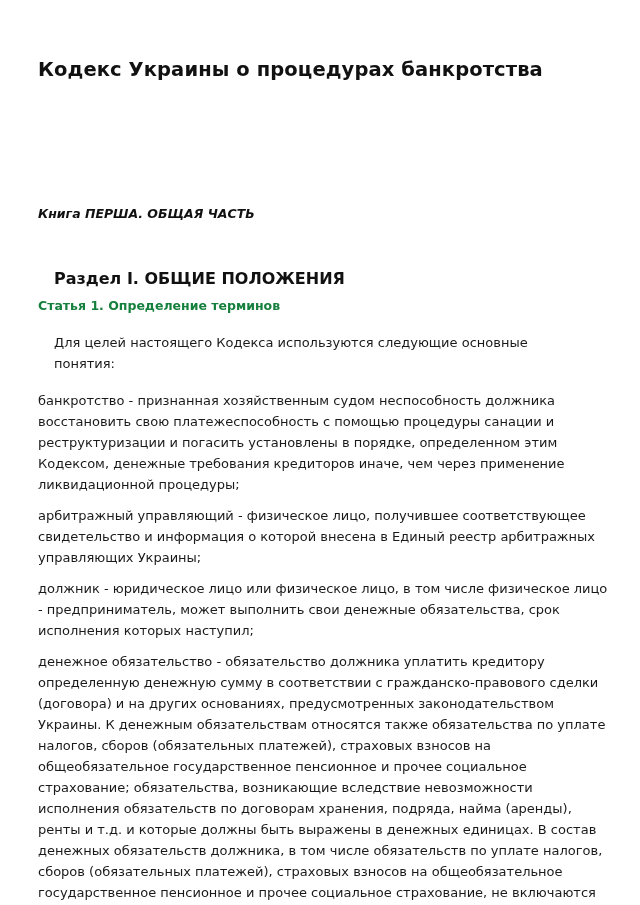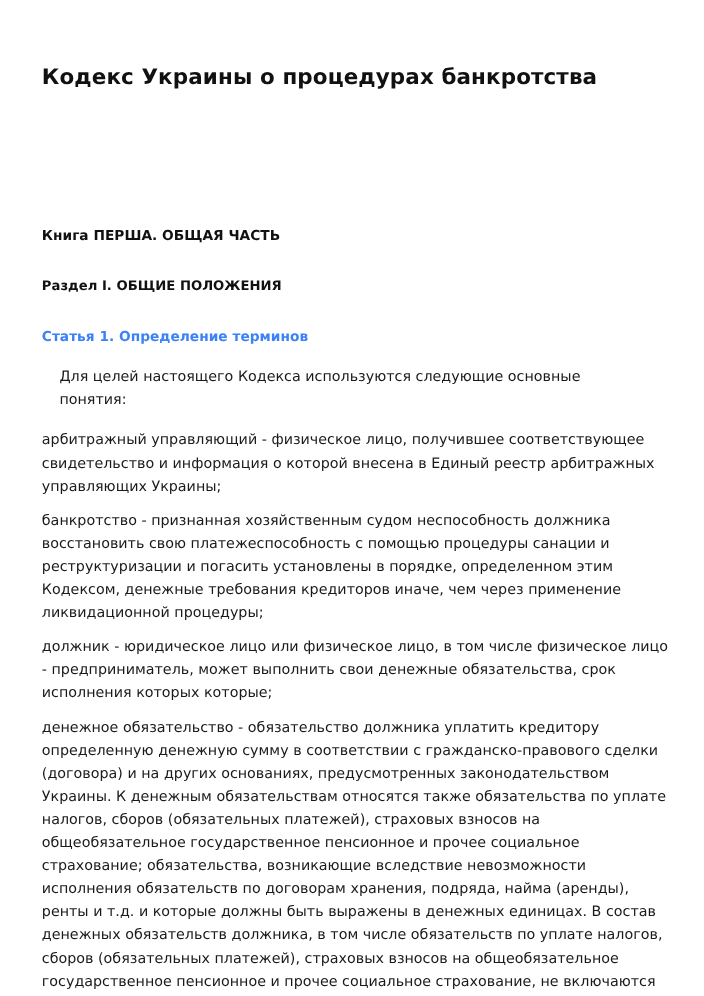--- a/index.html
+++ b/index.html
@@ -42,42 +42,43 @@
     line-height: 21px;
   }
   .book-heading {
     position: absolute;
     left: 38px;
     top: 206px;
     margin: 0;
     font-size: 12.5px;
     font-weight: bold;
     color: #111;
+    font-style: italic;
   }
   .section-heading {
     position: absolute;
     left: 38px;
     top: 253px;
-    margin: 0;
-    font-size: 12px;
+    margin: 16px;
+    font-size: 16px;
     font-weight: bold;
     color: #111;
   }
   .article {
     position: absolute;
     left: 38px;
     top: 296px;
     width: 570px;
   }
   .article-title {
     margin: 0;
     font-size: 12.5px;
     font-weight: bold;
     line-height: 20px;
-    color: #3b82f6;
+    color: #15803d;
   }
   .article-lead {
     margin: 16px;
     font-size: 13px;
     line-height: 21px;
   }
   .term {
     margin: 10px 0 0 0;
     font-size: 13px;
     line-height: 21px;
@@ -90,18 +91,18 @@
   <h1 class="doc-title">Кодекс Украины о процедурах банкротства</h1>
 
 
   <h2 class="book-heading">Книга ПЕРША. ОБЩАЯ ЧАСТЬ</h2>
 
   <h3 class="section-heading">Раздел I. ОБЩИЕ ПОЛОЖЕНИЯ</h3>
 
   <div class="article">
     <h4 class="article-title">Статья 1. Определение терминов</h4>
     <p class="article-lead">Для целей настоящего Кодекса используются следующие основные понятия:</p>
+    <p class="term">банкротство - признанная хозяйственным судом неспособность должника восстановить свою платежеспособность с помощью процедуры санации и реструктуризации и погасить установлены в порядке, определенном этим Кодексом, денежные требования кредиторов иначе, чем через применение ликвидационной процедуры;</p>
     <p class="term">арбитражный управляющий - физическое лицо, получившее соответствующее свидетельство и информация о которой внесена в Единый реестр арбитражных управляющих Украины;</p>
-    <p class="term">банкротство - признанная хозяйственным судом неспособность должника восстановить свою платежеспособность с помощью процедуры санации и реструктуризации и погасить установлены в порядке, определенном этим Кодексом, денежные требования кредиторов иначе, чем через применение ликвидационной процедуры;</p>
-    <p class="term">должник - юридическое лицо или физическое лицо, в том числе физическое лицо - предприниматель, может выполнить свои денежные обязательства, срок исполнения которых которые;</p>
+    <p class="term">должник - юридическое лицо или физическое лицо, в том числе физическое лицо - предприниматель, может выполнить свои денежные обязательства, срок исполнения которых наступил;</p>
     <p class="term">денежное обязательство - обязательство должника уплатить кредитору определенную денежную сумму в соответствии с гражданско-правового сделки (договора) и на других основаниях, предусмотренных законодательством Украины. К денежным обязательствам относятся также обязательства по уплате налогов, сборов (обязательных платежей), страховых взносов на общеобязательное государственное пенсионное и прочее социальное страхование; обязательства, возникающие вследствие невозможности исполнения обязательств по договорам хранения, подряда, найма (аренды), ренты и т.д. и которые должны быть выражены в денежных единицах. В состав денежных обязательств должника, в том числе обязательств по уплате налогов, сборов (обязательных платежей), страховых взносов на общеобязательное государственное пенсионное и прочее социальное страхование, не включаются</p>
   </div>
 </div>
 
 </body></html>

